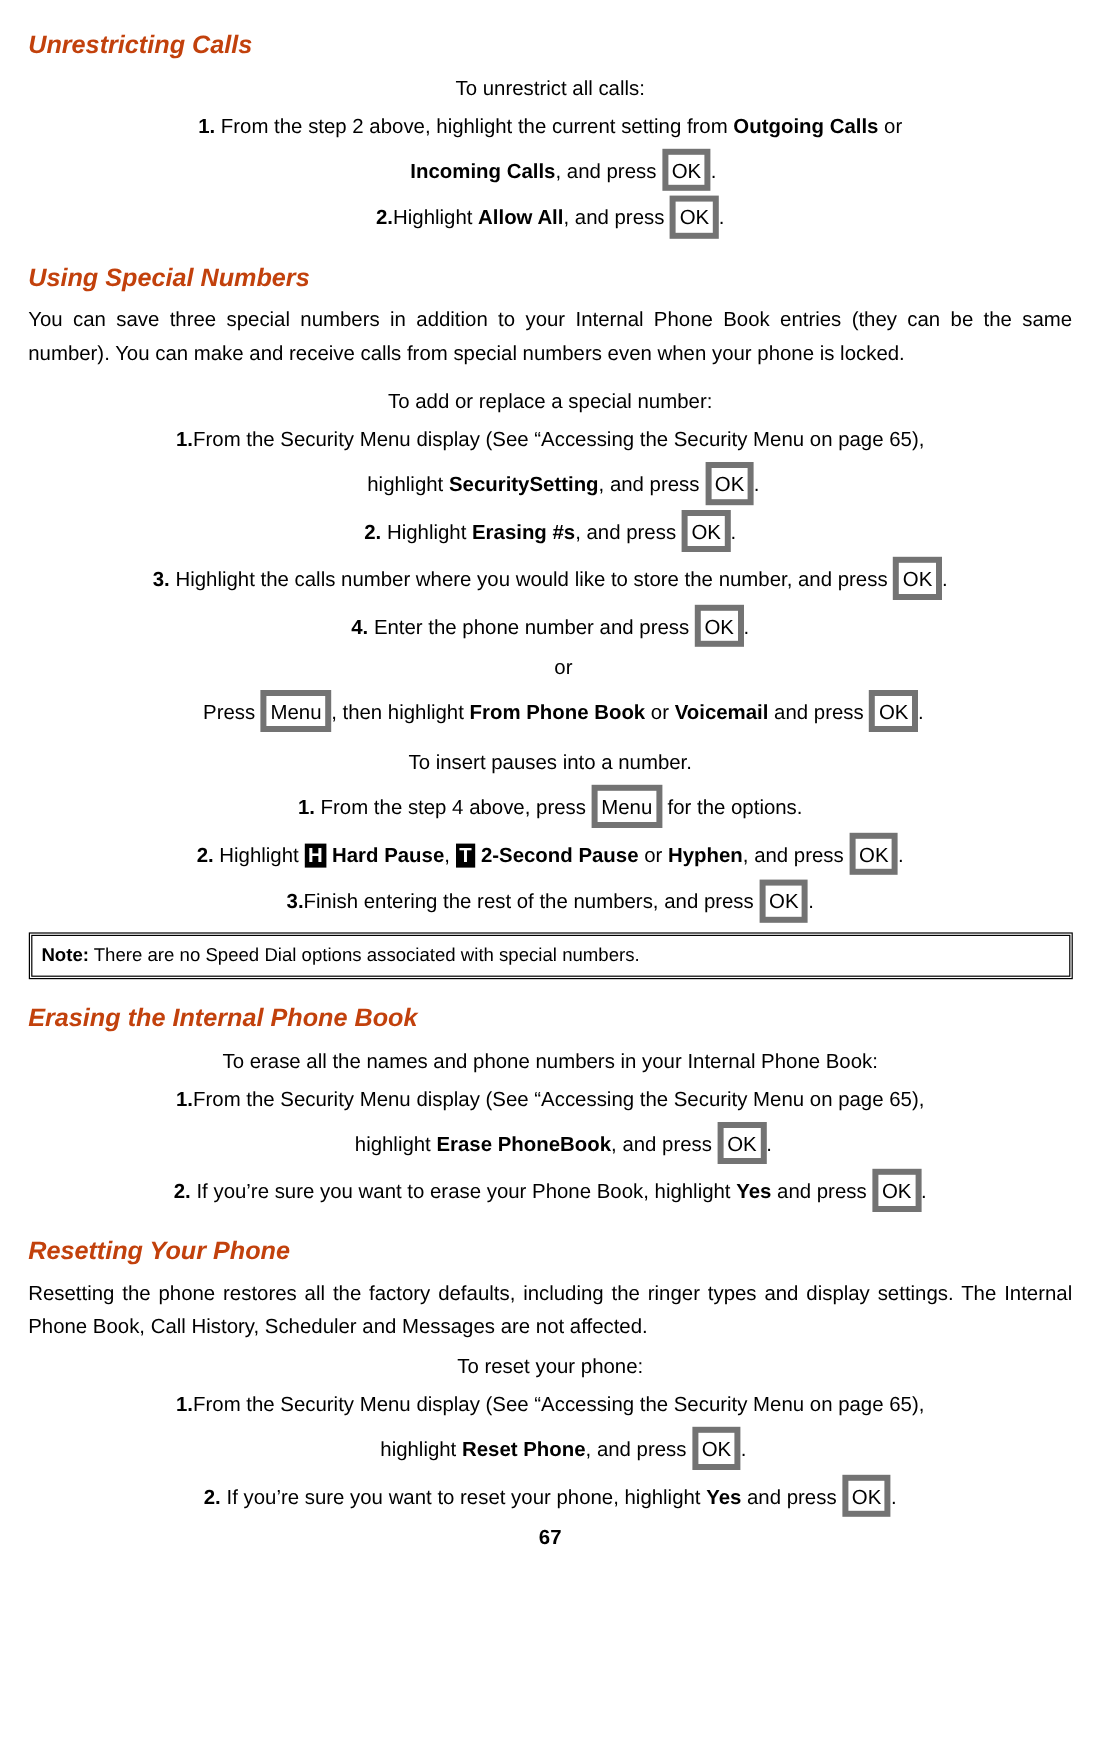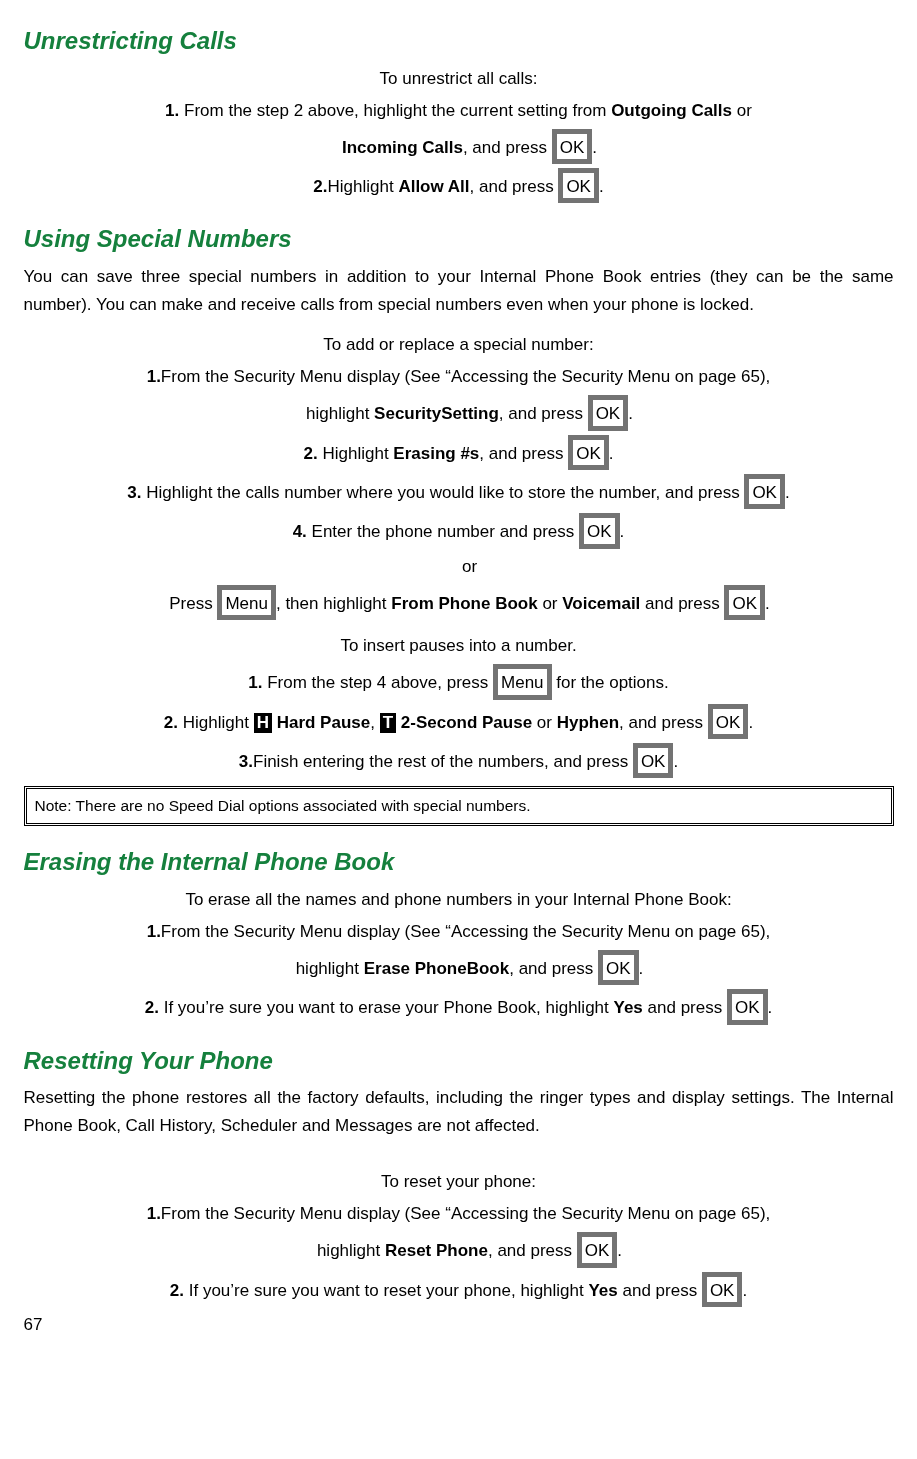--- a/index.html
+++ b/index.html
@@ -5,24 +5,24 @@
   body {
     font-family: Verdana, Geneva, sans-serif;
     font-size: 17px;
     color: #000;
     max-width: 870px;
     margin: 0 auto;
     padding: 5px 20px 20px 20px;
     line-height: 1.65;
   }
   .section-heading {
-    color: #15803d;
+    color: #c2410c;
     font-weight: bold;
     font-style: italic;
-    font-size: 24px;
+    font-size: 21px;
     margin-top: 16px;
     margin-bottom: 4px;
   }
   p {
     margin: 4px 0;
     text-align: center;
   }
   .justify {
     text-align: justify;
   }
@@ -57,24 +57,25 @@
     text-indent: 0;
     line-height: 1.2;
   }
   .note-box {
     border: 3px double #000;
     padding: 4px 8px;
     margin: 8px 0 12px 0;
     font-size: 15.5px;
   }
   .note-label {
-    font-weight: normal;
+    font-weight: bold;
   }
   .page-num {
-    font-weight: normal;
+    text-align: center;
+    font-weight: bold;
   }
 </style>
 </head>
 <body>
 
 <div class="section-heading">Unrestricting Calls</div>
 <p>To unrestrict all calls:</p>
 
 <p class="step">
   <span class="num">1.</span>
@@ -150,21 +151,21 @@
 </p>
 
 <p class="step">
   <span class="num">2.</span>
   <span>If you’re sure you want to erase your Phone Book, highlight </span><span class="bold">Yes</span><span> and press </span><span class="keybox">OK</span><span>.</span>
 </p>
 
 <div class="section-heading">Resetting Your Phone</div>
 <p class="justify">Resetting the phone restores all the factory defaults, including the ringer types and display settings. The Internal Phone Book, Call History, Scheduler and Messages are not affected.</p>
 
-<p style="margin-top:28px">To reset your phone:</p>
+<p style="margin-top:5px">To reset your phone:</p>
 
 <p class="step">
   <span class="num">1.</span><span>From the Security Menu display (See “Accessing the Security Menu on page 65),</span>
 </p>
 <p class="indent">
   <span>highlight </span><span class="bold">Reset Phone</span><span>, and press </span><span class="keybox">OK</span><span>.</span>
 </p>
 
 <p class="step">
   <span class="num">2.</span>

